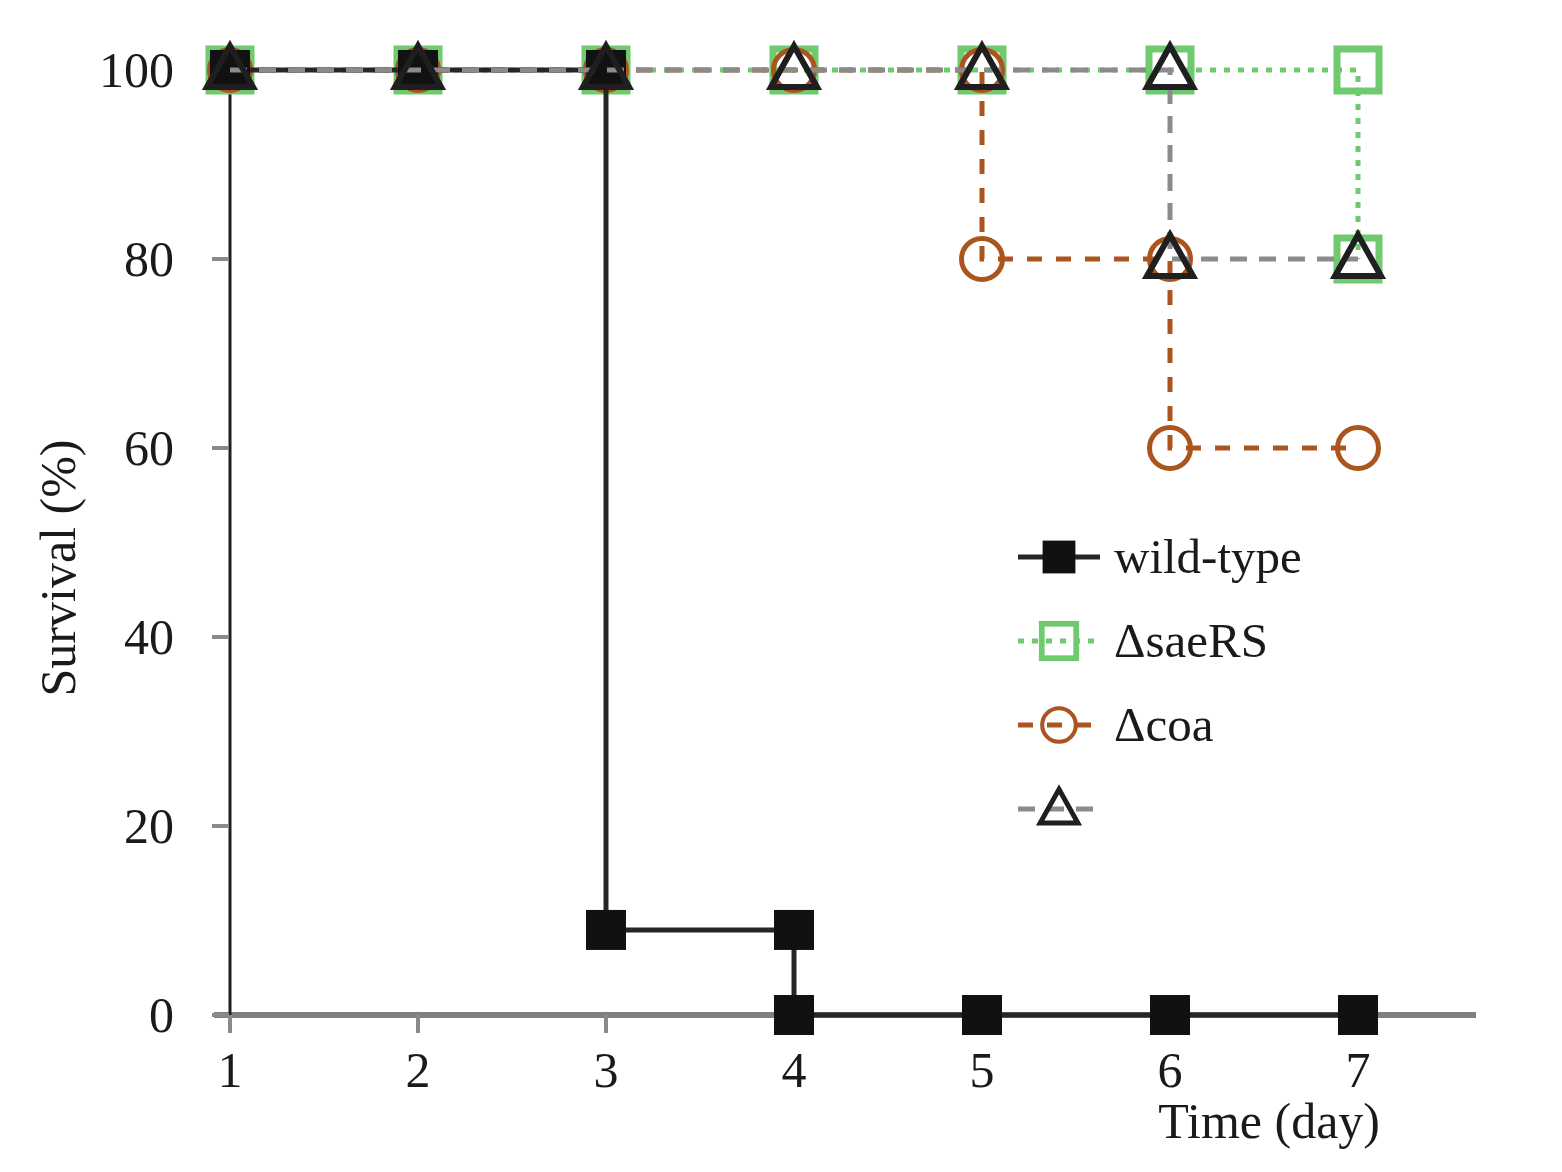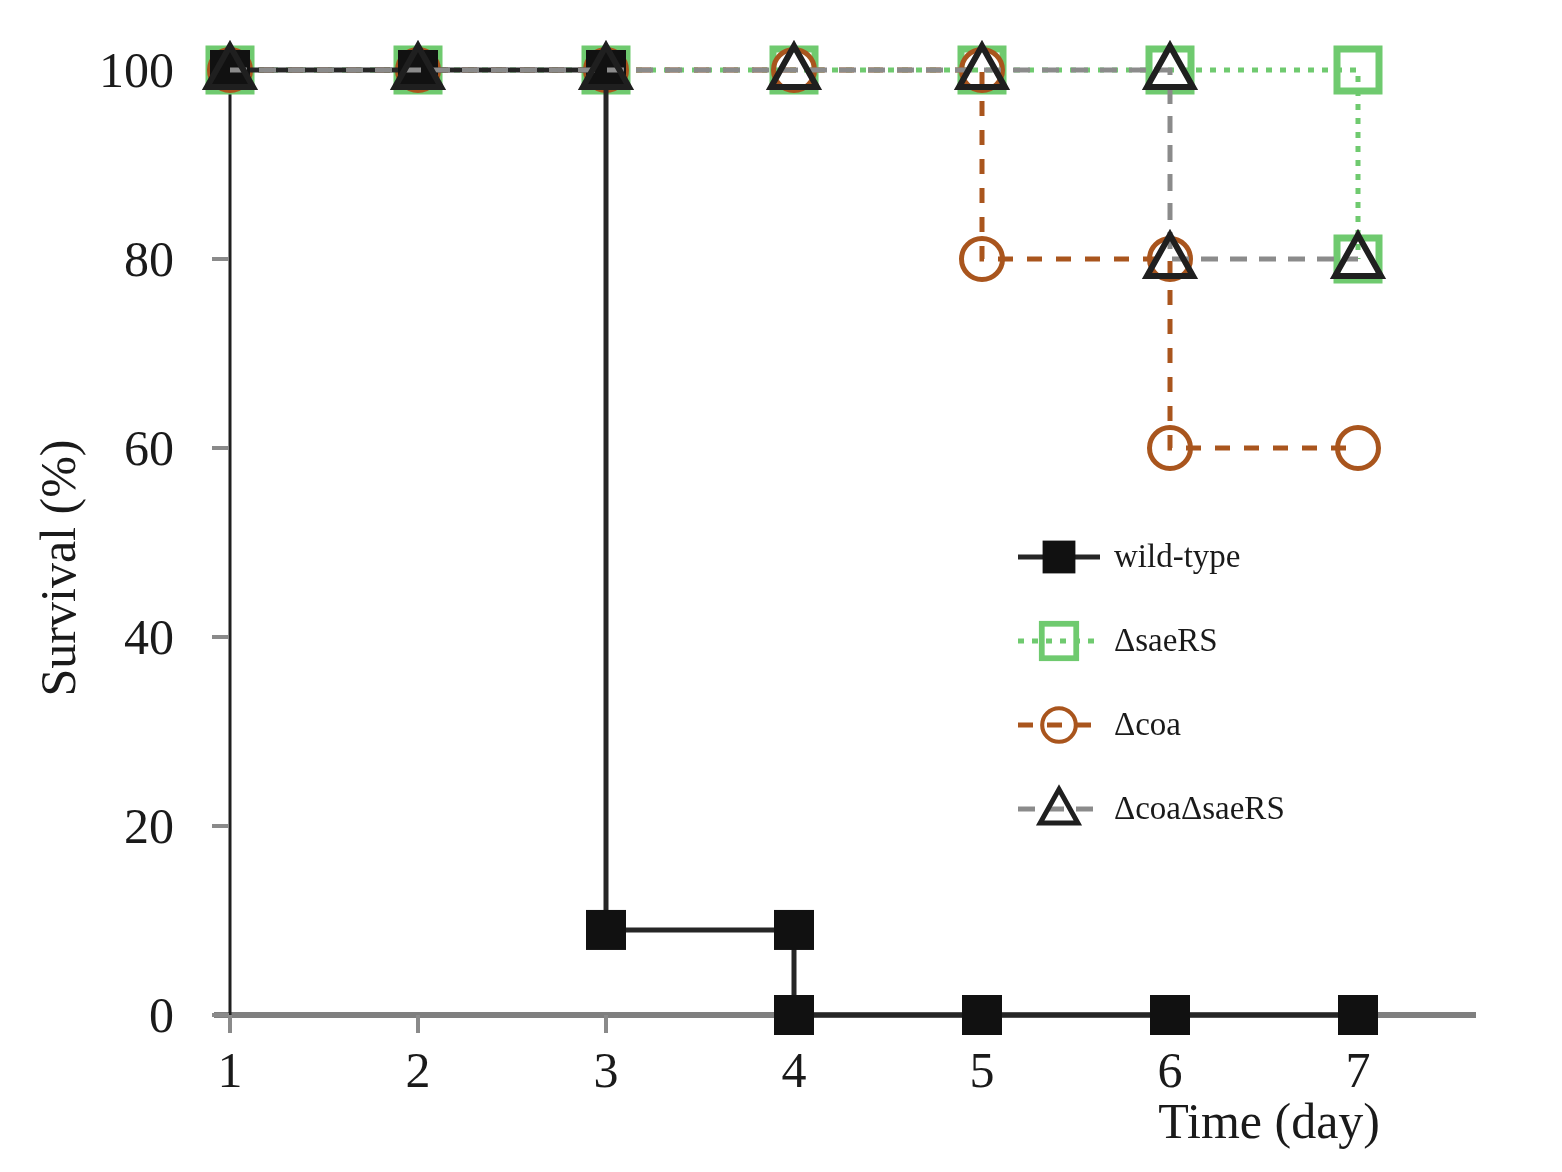--- a/index.html
+++ b/index.html
@@ -13,21 +13,21 @@
   .figure { position: relative; width: 1562px; height: 1172px; }
   #chart { position: absolute; left: 0; top: 0; }
   .axis-title { position: absolute; font-size: 50px; color: #1a1a1a; white-space: nowrap; }
   .xlabel { left: 230px; top: 1092px; width: 1150px; text-align: right; }
   .ylabel { left: 58px; top: 568px; transform: translate(-50%,-50%) rotate(-90deg); }
   .legend {
     position: absolute; left: 1016px; top: 530px;
     display: flex; flex-direction: column; row-gap: 31px;
   }
   .legend-row { display: flex; align-items: center; gap: 12px; height: 53px; }
-  .legend-label { font-size: 33px; line-height: 1; white-space: nowrap; }
+  .legend-label { font-size: 49px; line-height: 1; white-space: nowrap; }
   svg text { font-family: "Liberation Serif", "DejaVu Serif", serif; fill: #1a1a1a; }
 </style>
 </head>
 <body>
 
 <div class="figure">
   <svg id="chart" width="1562" height="1172">
       <line x1="214" y1="1014.9999999999999" x2="1476" y2="1014.9999999999999" stroke="#7f7f7f" stroke-width="6"></line>
       <line x1="230" y1="70" x2="230" y2="1017.9999999999999" stroke="#1f1f1f" stroke-width="3"></line>
       <line x1="230" y1="1014.9999999999999" x2="230" y2="1033" stroke="#8a8a8a" stroke-width="4"></line>
@@ -125,16 +125,15 @@
           <line x1="2" y1="27" x2="84" y2="27" stroke="#a9551d" stroke-width="5" stroke-dasharray="15 14"></line>
           <circle cx="43" cy="27" r="16.81" fill="none" stroke="#a9551d" stroke-width="4.1"></circle>
         </svg>
         <span class="legend-label">Δcoa</span>
       </div>
       <div class="legend-row">
         <svg width="86" height="53">
           <line x1="2" y1="27" x2="84" y2="27" stroke="#8b8b8b" stroke-width="5" stroke-dasharray="17 12"></line>
           <path d="M 43 7.32 L 61.86 40.94 L 24.14 40.94 Z" fill="none" stroke="#1f1f1f" stroke-width="4.92"></path>
         </svg>
-        <span class="legend-label">ΔcoaΔsaeRS</span>
       </div>
     </div>
 </div>
 
 </body></html>

